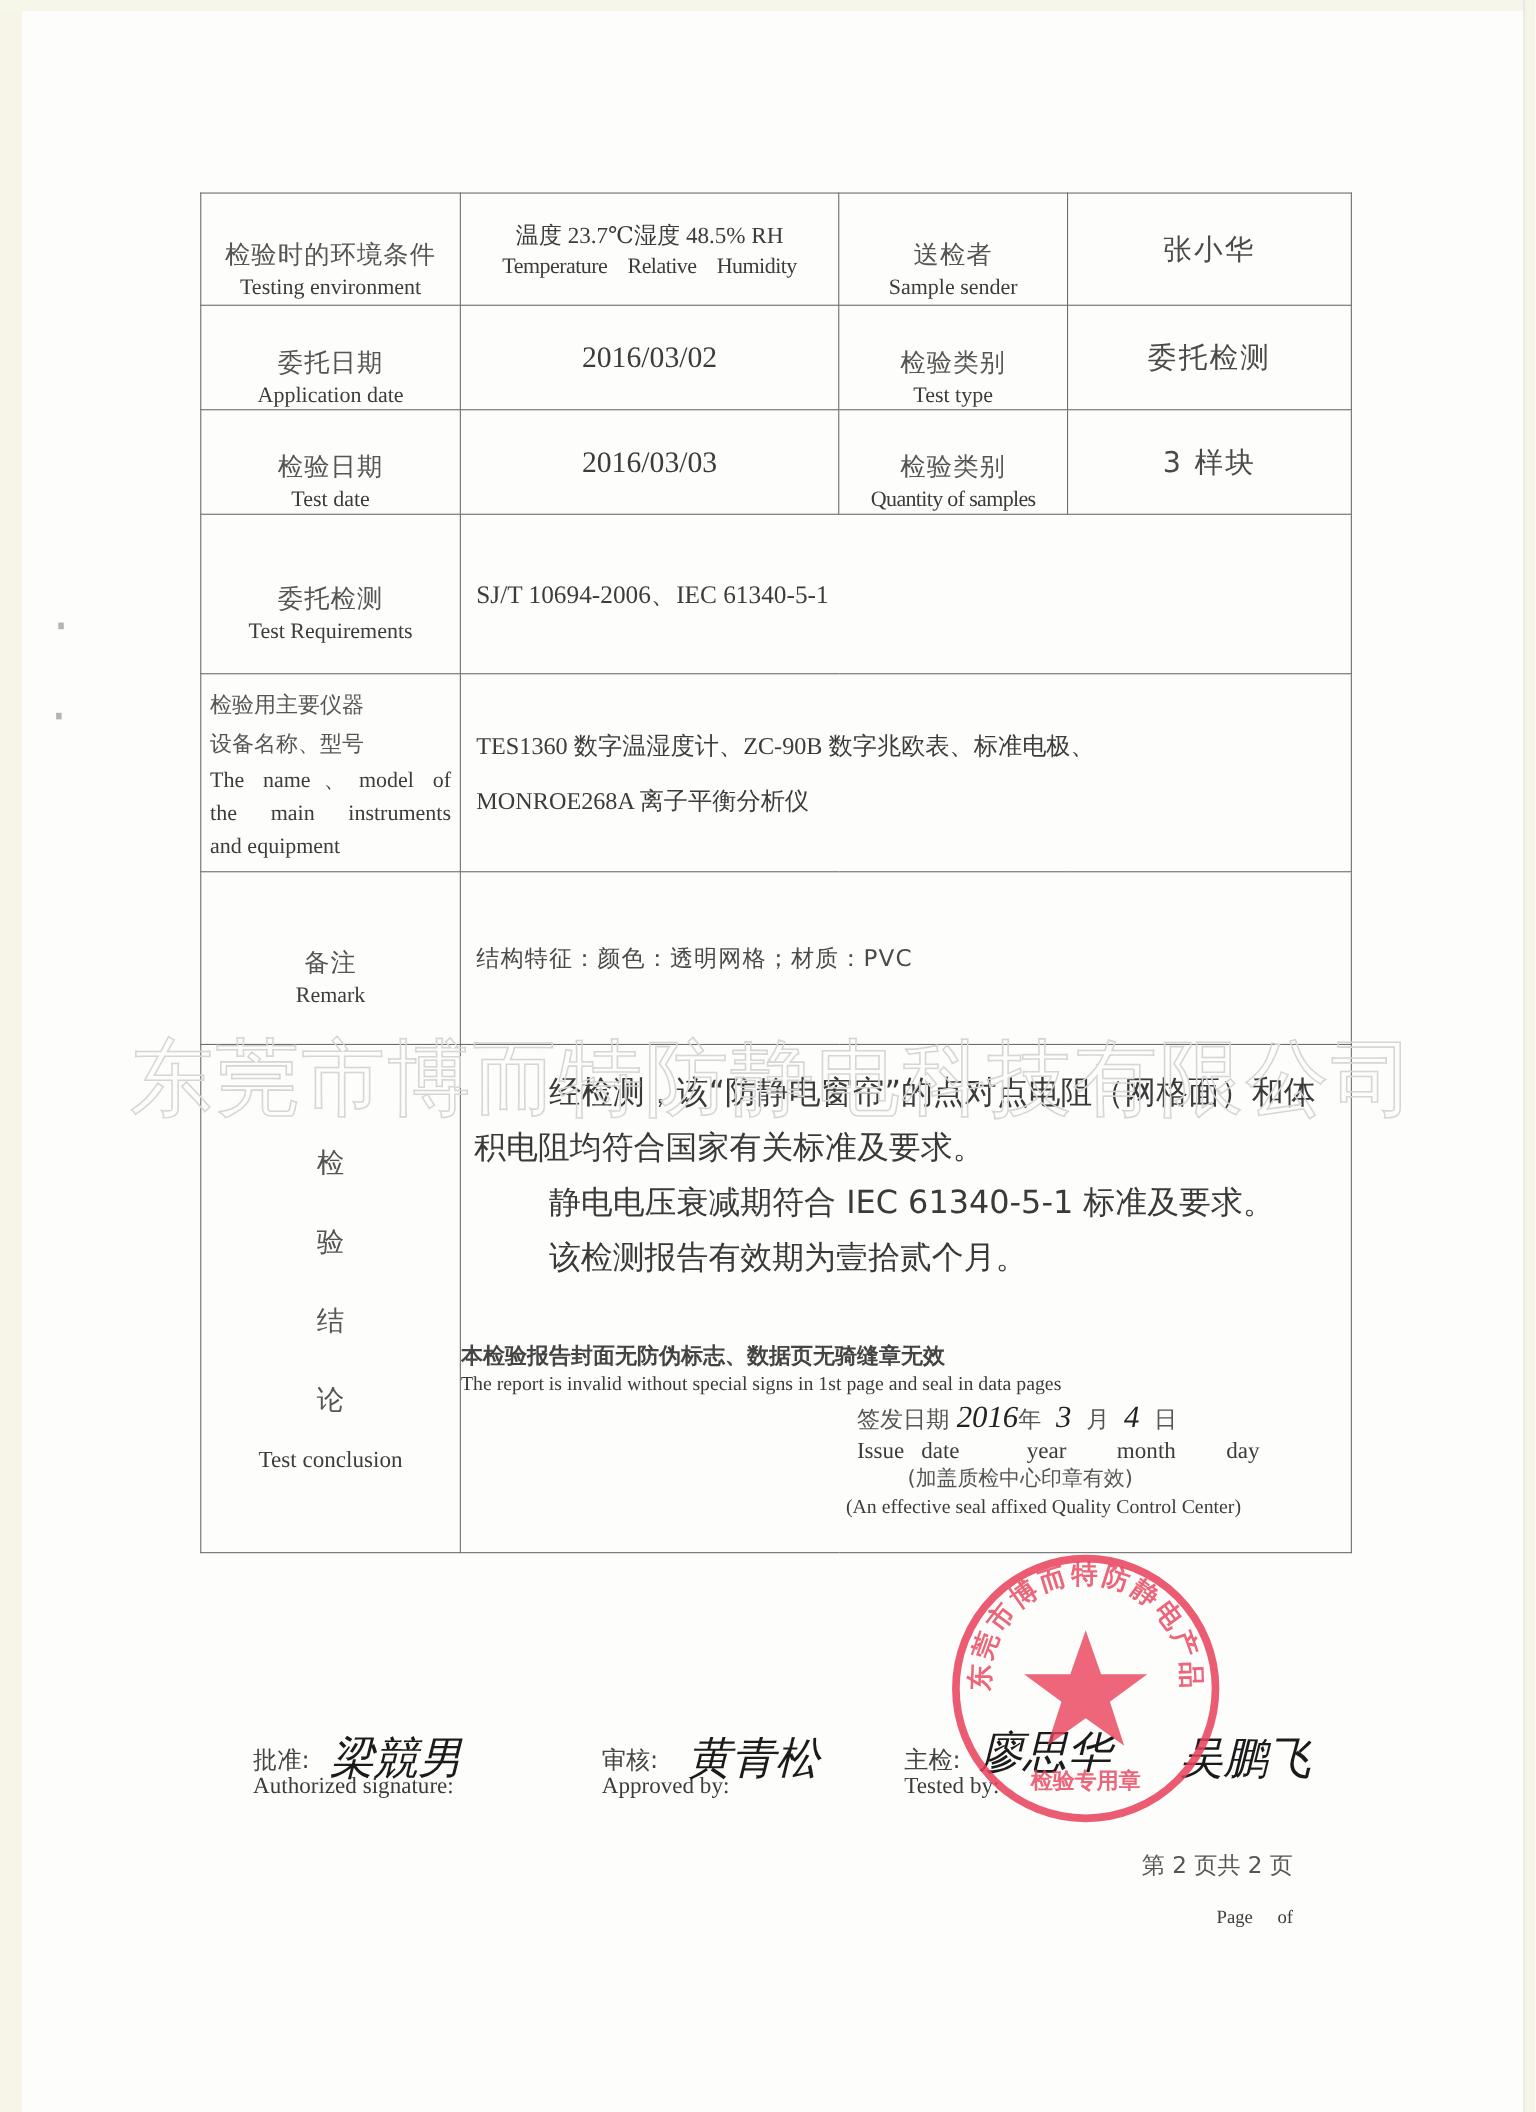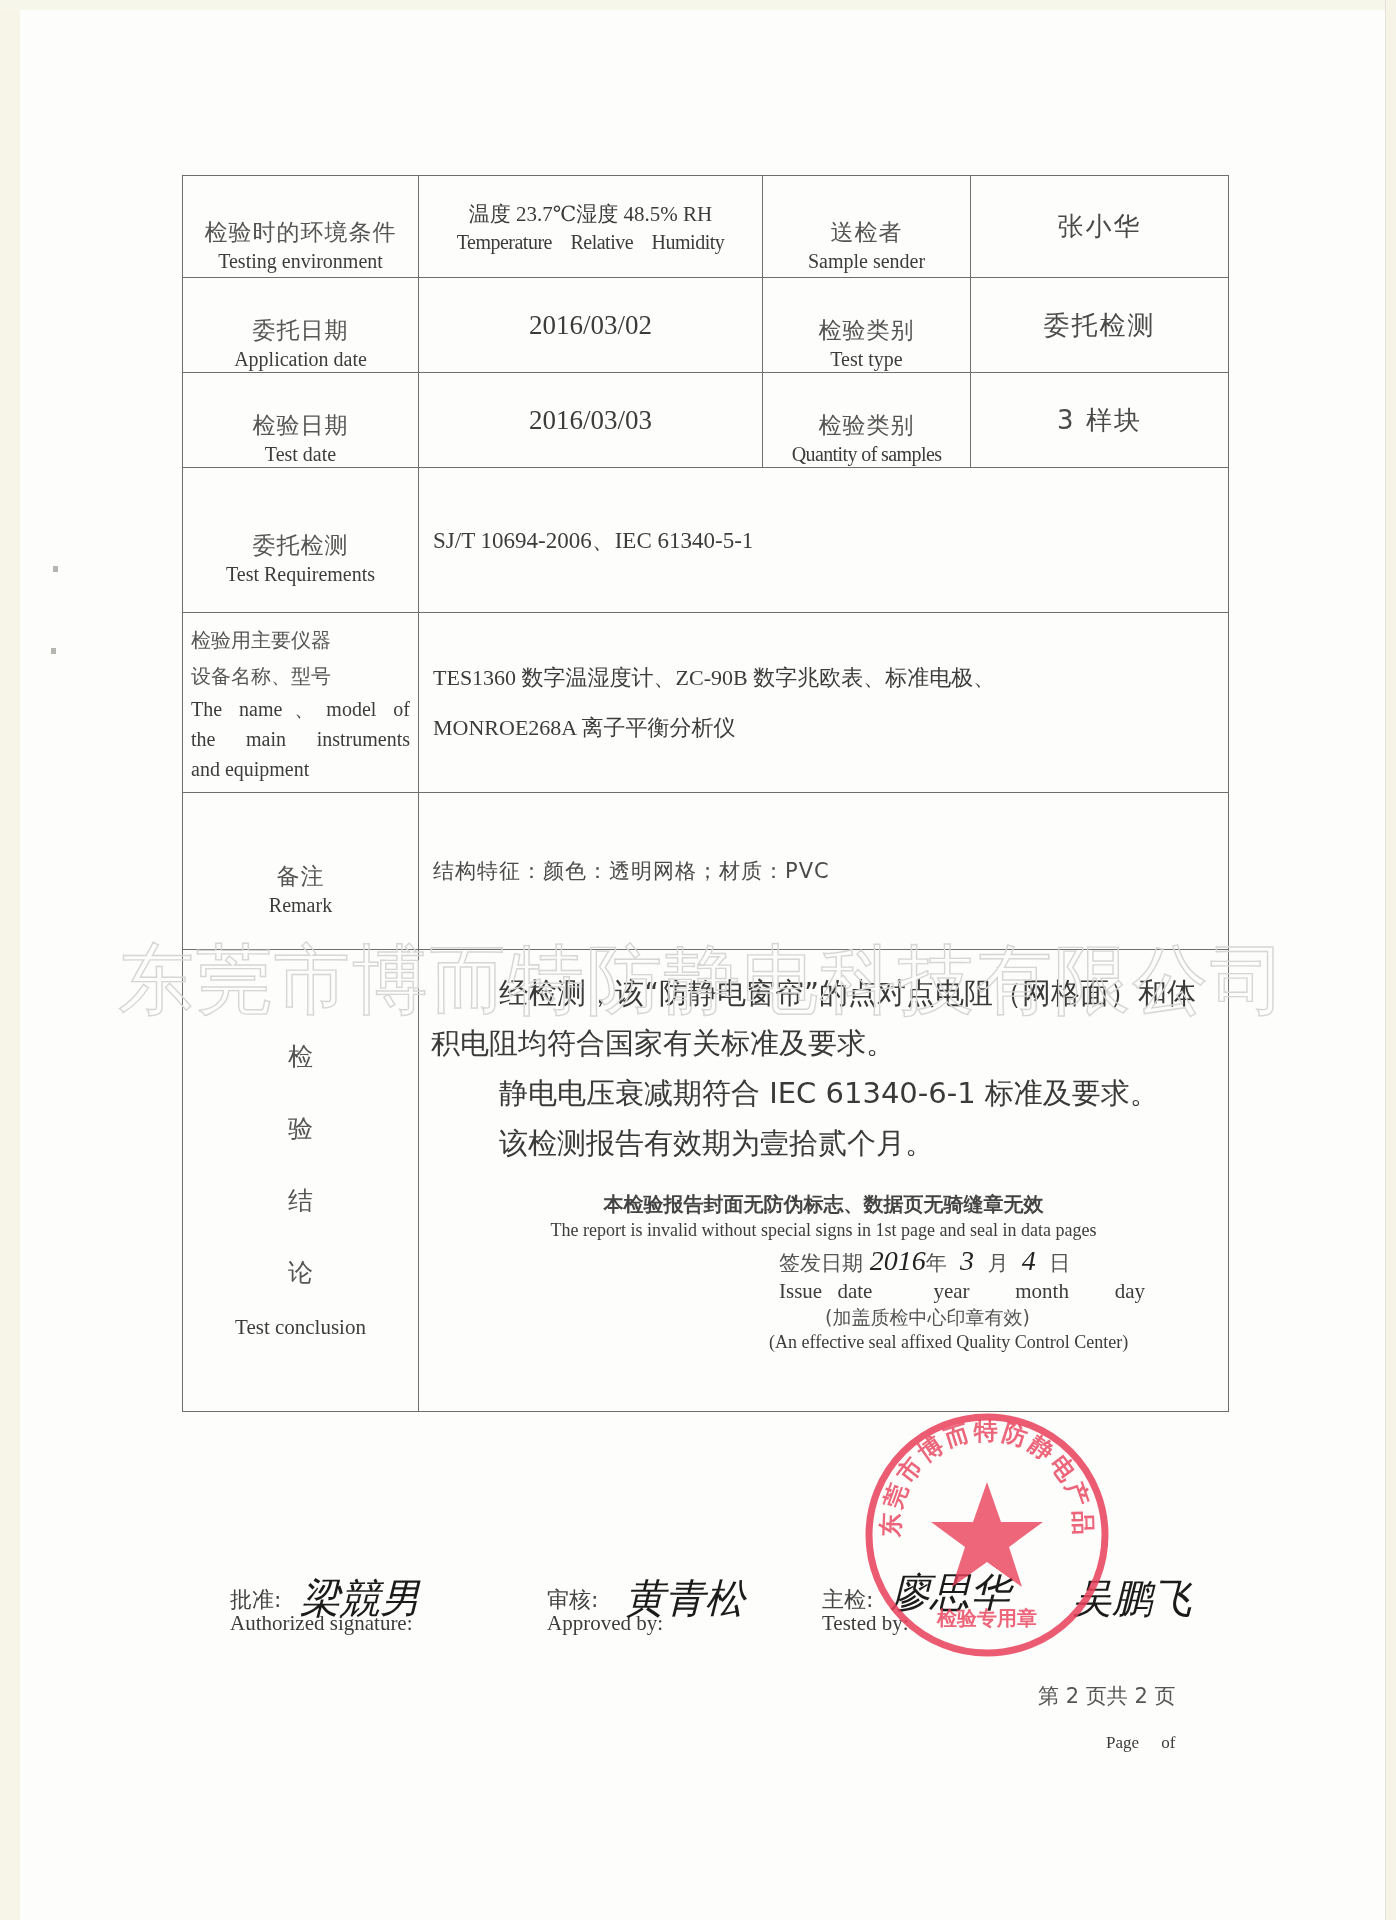--- a/index.html
+++ b/index.html
@@ -35,21 +35,21 @@
   .instr-lbl .en { font-size:20px; line-height:30px; display:block; text-align:justify; text-align-last:justify; }
   .instr-lbl .en.last { text-align-last:left; }
   .instr-val { padding-left:14px !important; font-size:22px; line-height:50px; }
   .concl-lbl { text-align:center; }
   .concl-lbl .v { display:block; font-family:"DejaVu Sans",sans-serif; font-size:25px; line-height:72px; color:#555; }
   .concl-lbl .en { display:block; font-size:21px; margin-top:6px; }
   .concl-cell { position:relative; vertical-align:top !important; }
   .concl-body { padding:18px 14px 0 12px; font-family:"DejaVu Sans",sans-serif; font-size:29px; line-height:50px; color:#3a3a3a; }
   .concl-body p { margin:0; }
   .indent { text-indent:68px; }
-  .notice { text-align:center; margin-top:22px; }
+  .notice { margin-top:50px; }
   .notice .cn { font-family:"DejaVu Sans",sans-serif; font-weight:bold; font-size:20px; color:#444; display:block; line-height:28px; }
   .notice .en { font-size:18px; display:block; line-height:24px; }
   .issue { position:relative; text-align:left; margin-left:360px; margin-top:4px; }
   .issue .row1 { font-family:"DejaVu Sans",sans-serif; font-size:21px; line-height:30px; color:#555; }
   .issue .row2 { font-size:21px; line-height:26px; word-spacing:10px; }
   .issue .row3 { font-family:"DejaVu Sans",sans-serif; font-size:19px; line-height:26px; padding-left:46px; color:#555; }
   .issue .row4 { font-size:18px; line-height:24px; margin-left:-10px; }
   .hand { font-family:Liberation Serif, serif; font-style:italic; color:#222; font-size:28px; }
 
   .watermark {
@@ -157,21 +157,21 @@
     <td class="concl-lbl">
       <span class="v">检</span>
       <span class="v">验</span>
       <span class="v">结</span>
       <span class="v">论</span>
       <span class="en">Test conclusion</span>
     </td>
     <td colspan="3" class="concl-cell">
       <div class="concl-body">
         <p class="indent">经检测，该“防静电窗帘”的点对点电阻（网格面）和体积电阻均符合国家有关标准及要求。</p>
-        <p class="indent">静电电压衰减期符合 IEC 61340-6-1 标准及要求。</p>
+        <p class="indent">静电电压衰减期符合 IEC 61340-5-1 标准及要求。</p>
         <p class="indent">该检测报告有效期为壹拾贰个月。</p>
       </div>
       <div class="notice">
         <span class="cn">本检验报告封面无防伪标志、数据页无骑缝章无效</span>
         <span class="en">The report is invalid without special signs in 1st page and seal in data pages</span>
       </div>
       <div class="issue">
         <div class="row1">
           <span>签发日期</span>
           <span class="hand">2016</span><span>年</span>

